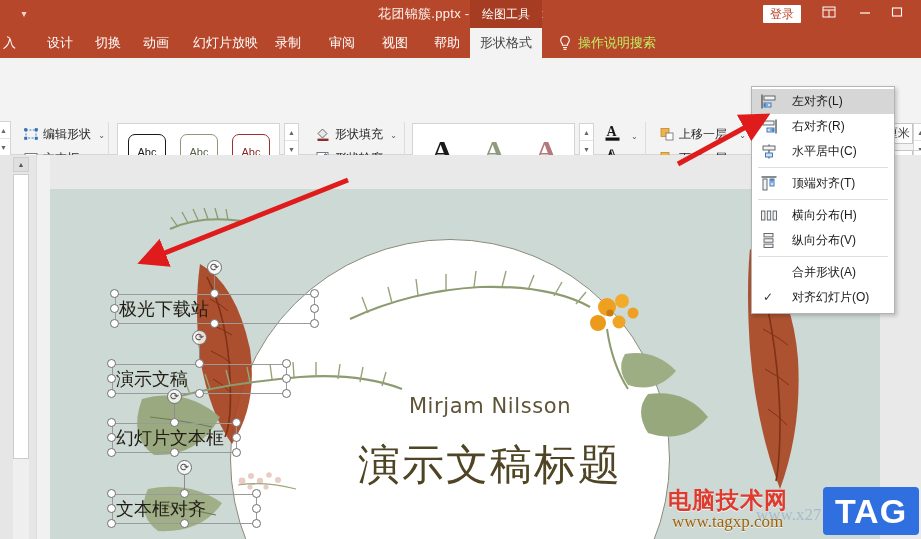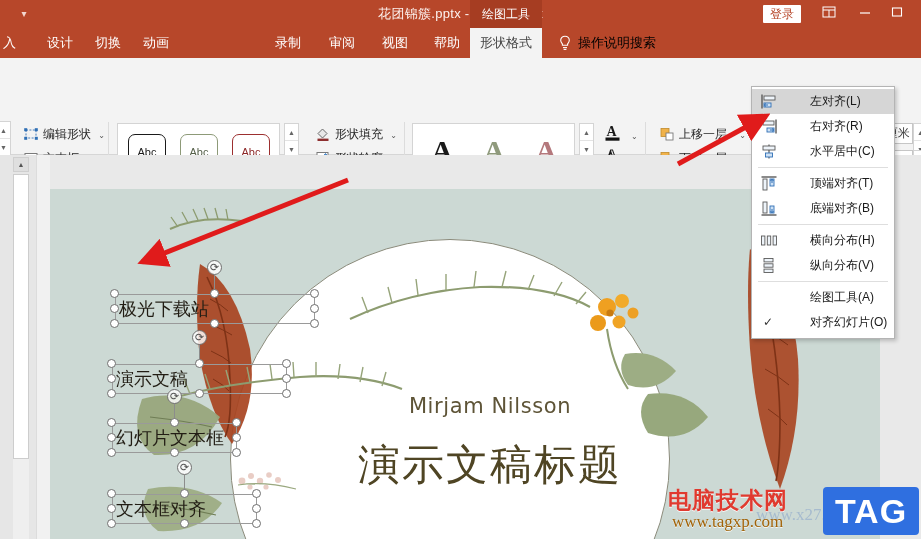--- a/index.html
+++ b/index.html
@@ -53,21 +53,21 @@
     font-size: 13px; color: #ffffff; padding: 0 9px; white-space: nowrap;
   }
   .tab.active {
     background: #f3f3f3; color: #444444;
   }
   .tellme-bulb {
     position: absolute; top: 6px; width: 16px; height: 18px;
   }
   .tellme-text {
     position: absolute; top: 0; height: 30px; line-height: 30px;
-    font-size: 13px; color: #000000; white-space: nowrap;
+    font-size: 13px; color: #bef264; white-space: nowrap;
   }
 
   
   .ribbon {
     position: absolute; left: 0; top: 58px; width: 921px; height: 97px;
     background: #f3f3f3; border-bottom: 1px solid #d6d6d6;
   }
   .grp-sep {
     position: absolute; top: 64px; width: 1px; height: 78px;
     background: #dcdcdc;
@@ -129,21 +129,21 @@
 
   
   .menu {
     position: absolute; left: 751px; top: 86px; width: 144px;
     background: #ffffff; border: 1px solid #b4b4b4;
     box-shadow: 2px 2px 4px rgba(0,0,0,.20);
     padding: 2px 0 3px 0; z-index: 40;
   }
   .mi {
     position: relative; height: 25px; line-height: 25px;
-    font-size: 12px; color: #1a1a1a; padding-left: 58px; white-space: nowrap;
+    font-size: 12px; color: #1a1a1a; padding-left: 40px; white-space: nowrap;
   }
   .mi.sel { background: #d6d6d6; }
   .mi .mico { position: absolute; left: 8px; top: 4px; width: 18px; height: 17px; }
   .mi .chk { position: absolute; left: 11px; top: 0; font-size: 12px; color: #333; }
   .msep { height: 1px; background: #dedede; margin: 3px 6px; }
 
   
   .leftpanel {
     position: absolute; left: 0; top: 155px; width: 37px; height: 384px;
     background: #e6e6e6; border-right: 1px solid #dcdcdc;
@@ -274,20 +274,21 @@
           <rect x="1.5" y="2" width="9" height="8" fill="none" stroke="#fff" stroke-width="1.1"></rect>
         </svg>
     </div>
   </div>
 
   <div class="tabstrip">
     <div class="tab" style="left:-6px">入</div>
     <div class="tab" style="left:38px">设计</div>
     <div class="tab" style="left:86px">切换</div>
     <div class="tab" style="left:134px">动画</div>
+    <div class="tab" style="left:184px">幻灯片放映</div>
     <div class="tab" style="left:266px">录制</div>
     <div class="tab" style="left:320px">审阅</div>
     <div class="tab" style="left:373px">视图</div>
     <div class="tab" style="left:425px">帮助</div>
     <div class="tab active" style="left:470px;width:72px;text-align:center;padding:0">形状格式</div>
 
     <div class="tellme-bulb" style="left:557px">
       <svg width="16" height="18" viewBox="0 0 16 18">
           <path d="M8 2.2c-2.6 0-4.3 1.9-4.3 4.1 0 1.7 1 2.7 1.7 3.6v1.4h5.2v-1.4c.7-.9 1.7-1.9 1.7-3.6 0-2.2-1.7-4.1-4.3-4.1z" fill="none" stroke="#fff" stroke-width="1.1"></path>
           <line x1="6" y1="13.6" x2="10" y2="13.6" stroke="#fff" stroke-width="1.1"></line>
@@ -692,31 +693,20 @@
       <span class="mico">
         <svg width="18" height="17" viewBox="0 0 18 17">
             <line x1="1.5" y1="2" x2="16.5" y2="2" stroke="#5a5a5a" stroke-width="1.4"></line>
             <rect x="3" y="4" width="4" height="11" fill="#eef4fa" stroke="#5a5a5a" stroke-width=".9"></rect>
             <rect x="10" y="4" width="4" height="7" fill="#cfe2f5" stroke="#2f6fb5" stroke-width=".9"></rect>
             <path d="M12 8 L12 4.5 M10.5 6 L12 4.2 L13.5 6" fill="none" stroke="#2f6fb5" stroke-width="1"></path>
           </svg>
       </span>
       <span>顶端对齐(T)</span>
     </div>
-    <div class="mi">
-      <span class="mico">
-        <svg width="18" height="17" viewBox="0 0 18 17">
-            <line x1="1.5" y1="15" x2="16.5" y2="15" stroke="#5a5a5a" stroke-width="1.4"></line>
-            <rect x="3" y="2" width="4" height="11" fill="#eef4fa" stroke="#5a5a5a" stroke-width=".9"></rect>
-            <rect x="10" y="6" width="4" height="7" fill="#cfe2f5" stroke="#2f6fb5" stroke-width=".9"></rect>
-            <path d="M12 9 L12 12.5 M10.5 11 L12 12.8 L13.5 11" fill="none" stroke="#2f6fb5" stroke-width="1"></path>
-          </svg>
-      </span>
-      <span>底端对齐(B)</span>
-    </div>
     <div class="msep"></div>
 
     <div class="mi">
       <span class="mico">
         <svg width="18" height="17" viewBox="0 0 18 17">
             <rect x="1.5" y="4" width="3.4" height="9" fill="#eef4fa" stroke="#5a5a5a" stroke-width=".9"></rect>
             <rect x="7.3" y="4" width="3.4" height="9" fill="#eef4fa" stroke="#5a5a5a" stroke-width=".9"></rect>
             <rect x="13.1" y="4" width="3.4" height="9" fill="#eef4fa" stroke="#5a5a5a" stroke-width=".9"></rect>
           </svg>
       </span>
@@ -728,21 +718,21 @@
             <rect x="4" y="1.5" width="9" height="3.4" fill="#eef4fa" stroke="#5a5a5a" stroke-width=".9"></rect>
             <rect x="4" y="6.8" width="9" height="3.4" fill="#eef4fa" stroke="#5a5a5a" stroke-width=".9"></rect>
             <rect x="4" y="12.1" width="9" height="3.4" fill="#eef4fa" stroke="#5a5a5a" stroke-width=".9"></rect>
           </svg>
       </span>
       <span>纵向分布(V)</span>
     </div>
     <div class="msep"></div>
 
     <div class="mi">
-      <span>绘图工具(A)</span>
+      <span>合并形状(A)</span>
     </div>
     <div class="mi">
       <span class="chk">✓</span>
       <span>对齐幻灯片(O)</span>
     </div>
   </div>
 
   <div class="wm">
     <div class="wm-ghost">www.x27.com</div>
     <div class="wm-cn">电脑技术网</div>

